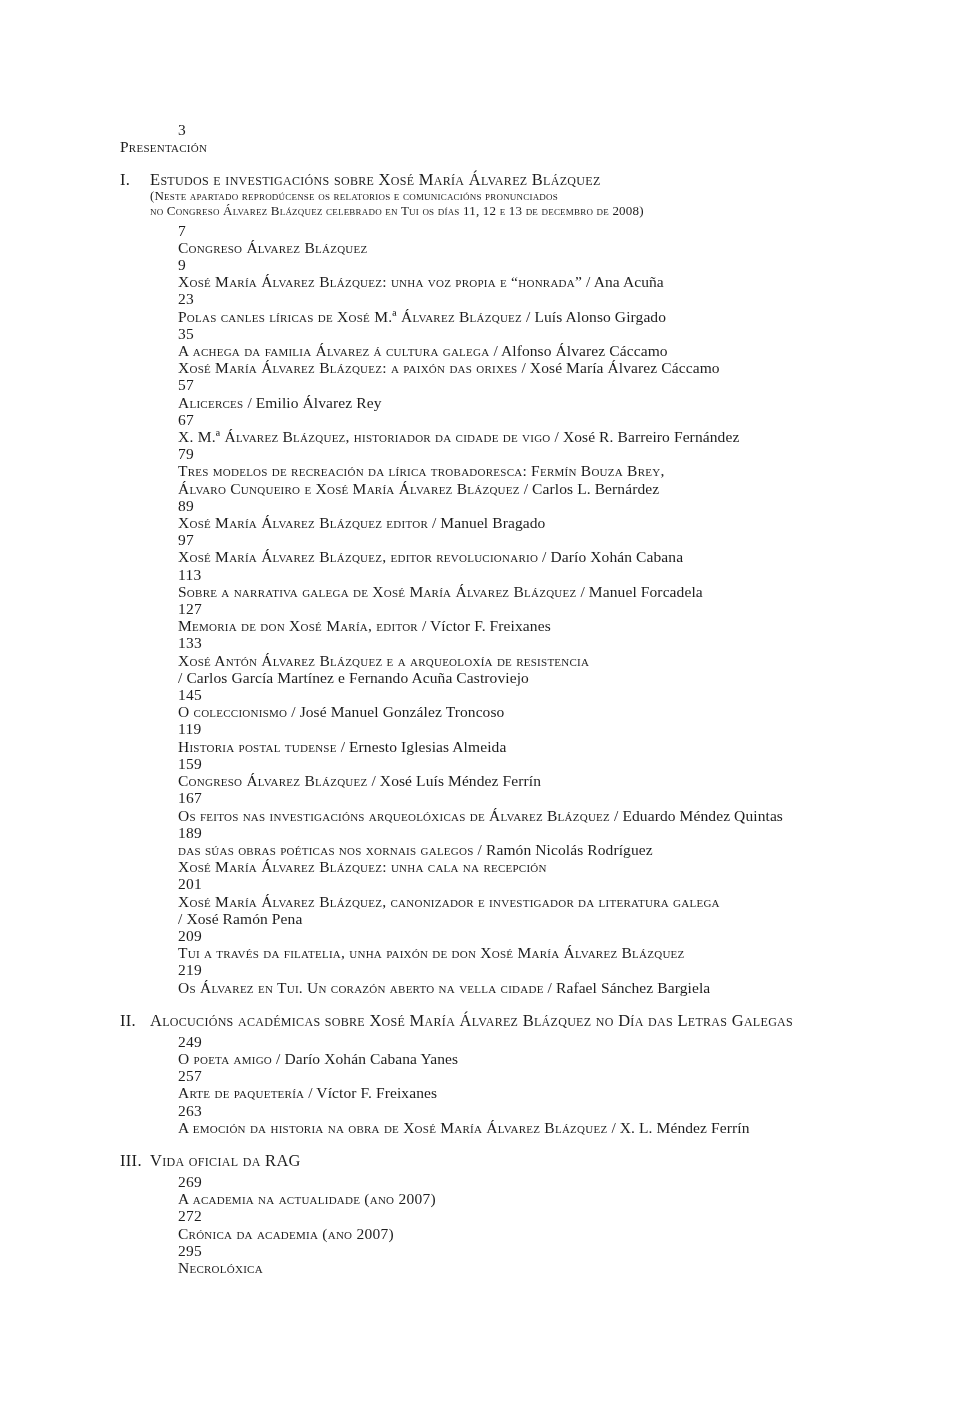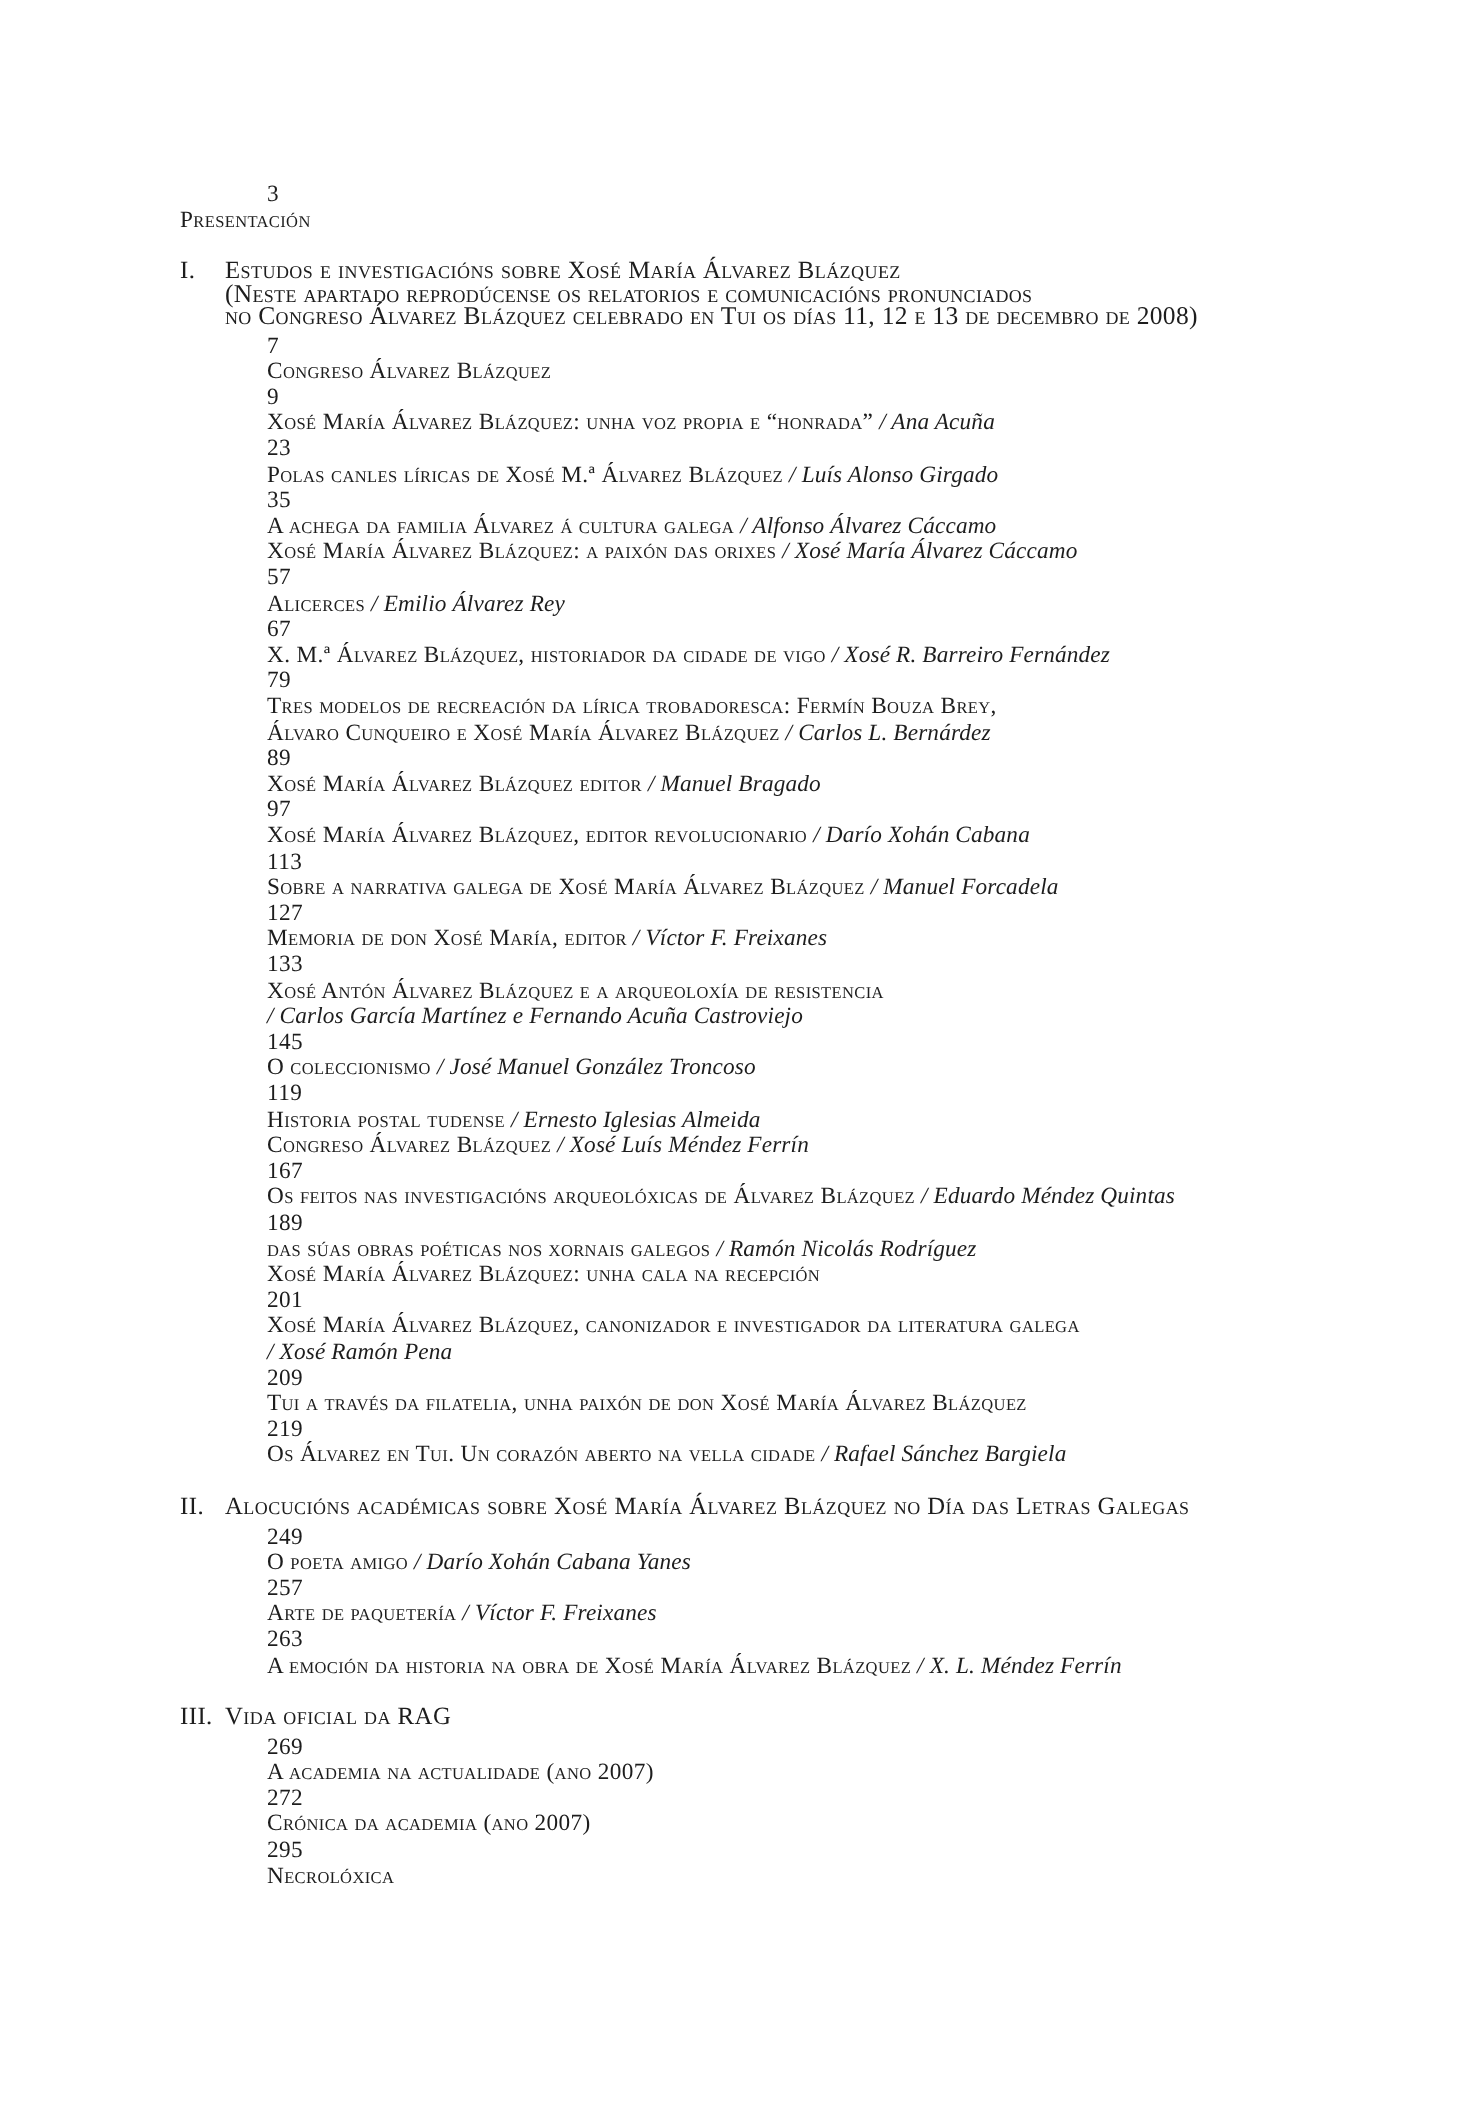--- a/index.html
+++ b/index.html
@@ -35,34 +35,33 @@
     letter-spacing: 0.3px;
     white-space: nowrap;
   }
   .heading .numeral {
     display: inline-block;
     width: 30px;
     font-variant: small-caps;
   }
   .note {
     margin-left: 30px;
-    font-size: 17px;
+    font-size: 13px;
     line-height: 14.6px;
     letter-spacing: 0.2px;
     white-space: nowrap;
   }
   .entries { margin-top: 3px; }
   .entry .line {
     font-size: 15.5px;
     line-height: 17.2px;
     letter-spacing: 0.25px;
     white-space: nowrap;
   }
   .author {
-    font-style: italic;
     font-variant: normal;
     letter-spacing: 0.1px;
   }
 </style>
 </head>
 <body>
 
 <div class="page">
   <div class="intro">
     <div class="num ind">3</div>
@@ -128,20 +127,21 @@
           </div>
           <div class="entry">
             <div class="num">145</div>
             <div class="line"><span class="sc">O coleccionismo</span><span class="author"> / José Manuel González Troncoso</span></div>
           </div>
           <div class="entry">
             <div class="num">119</div>
             <div class="line"><span class="sc">Historia postal tudense</span><span class="author"> / Ernesto Iglesias Almeida</span></div>
           </div>
           <div class="entry">
+            <div class="num">159</div>
             <div class="line"><span class="sc">Congreso Álvarez Blázquez</span><span class="author"> / Xosé Luís Méndez Ferrín</span></div>
           </div>
           <div class="entry">
             <div class="num">167</div>
             <div class="line"><span class="sc">Os feitos nas investigacións arqueolóxicas de Álvarez Blázquez</span><span class="author"> / Eduardo Méndez Quintas</span></div>
           </div>
           <div class="entry">
             <div class="num">189</div>
             <div class="line"><span class="sc">das súas obras poéticas nos xornais galegos</span><span class="author"> / Ramón Nicolás Rodríguez</span></div>
             <div class="line"><span class="sc">Xosé María Álvarez Blázquez: unha cala na recepción</span></div>

